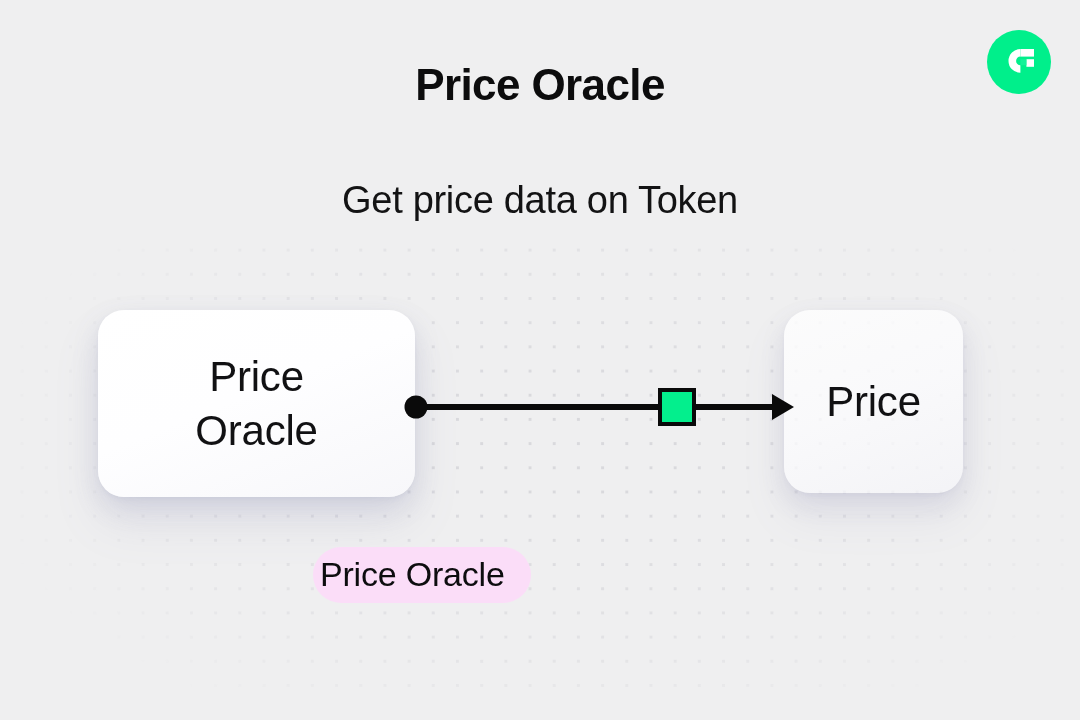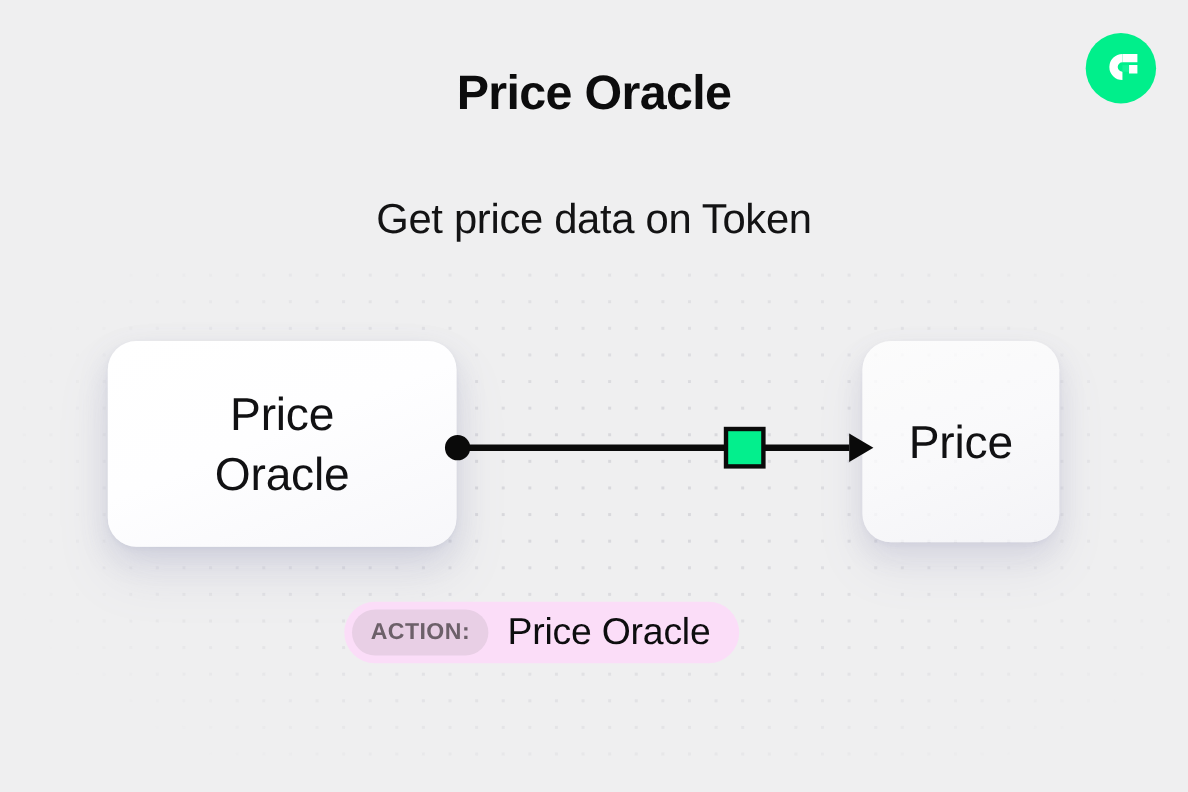--- a/index.html
+++ b/index.html
@@ -198,15 +198,14 @@
 
     <circle cx="26" cy="29" r="11.5" fill="#0a0a0a"></circle>
 
     <rect x="270" y="12" width="34" height="34" fill="#03ef8d" stroke="#0a0a0a" stroke-width="4"></rect>
 
     <path d="M382 16 L382 42 L404 29 Z" fill="#0a0a0a"></path>
   </svg>
 </div>
 
 <div class="action-badge">
-  <span class="action-tag">ACTION:</span>
   <span class="action-value">Price Oracle</span>
 </div>
 
 </body></html>

